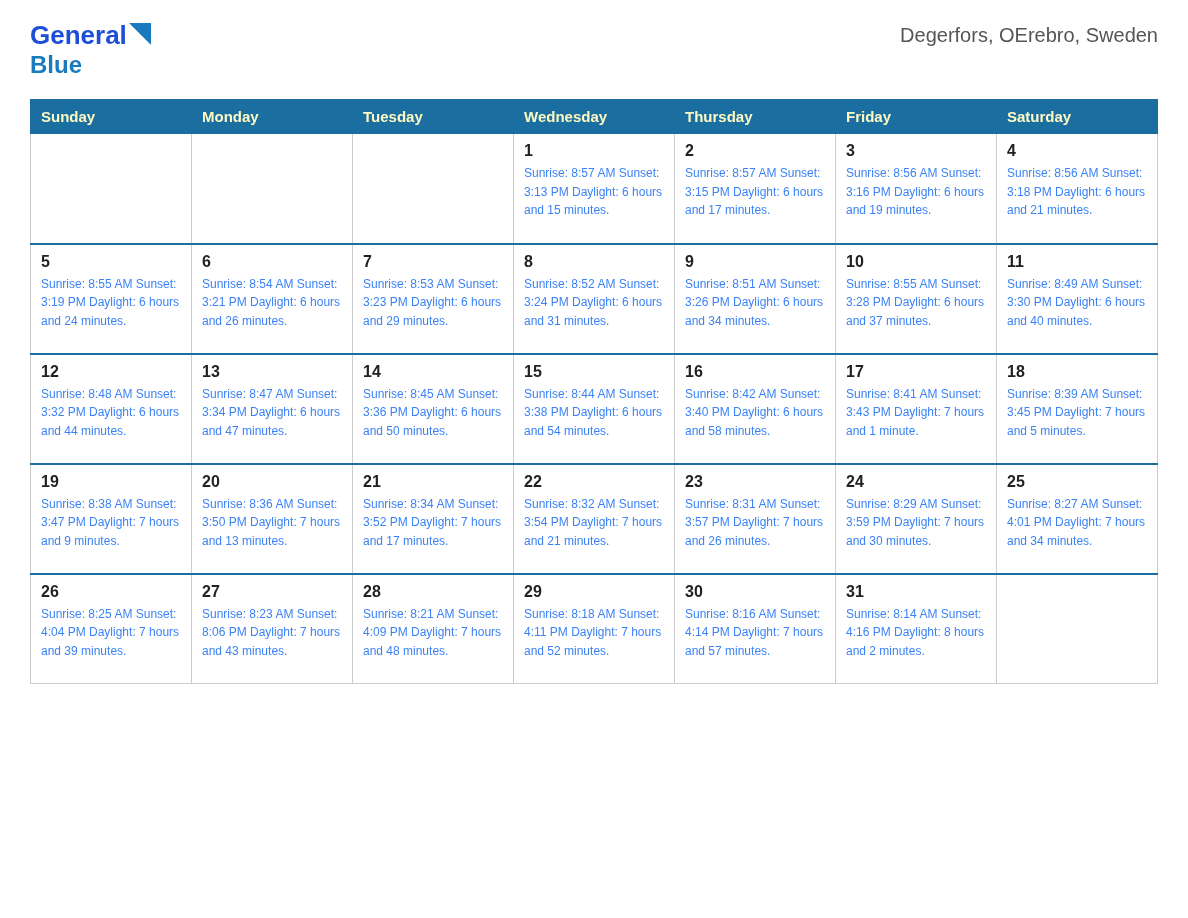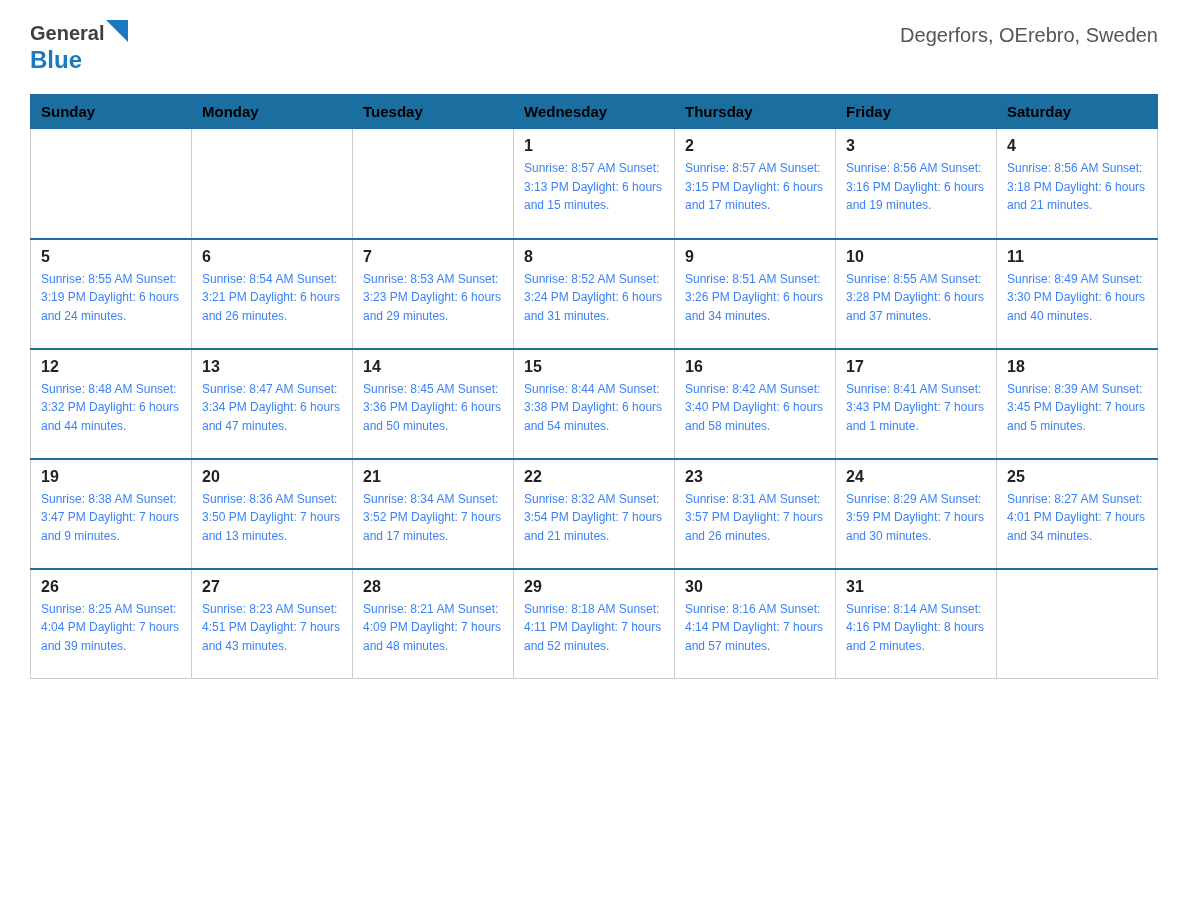--- a/index.html
+++ b/index.html
@@ -15,23 +15,23 @@
       justify-content: space-between;
       align-items: flex-start;
       margin-bottom: 20px;
     }
     .logo {
       display: flex;
       align-items: center;
       gap: 6px;
     }
     .logo-text-general {
-      font-size: 20px;
-      font-weight: bold;
-      color: #404040;
+      font-size: 26px;
+      font-weight: bold;
+      color: #1d4ed8;
     }
     .logo-text-blue {
       font-size: 24px;
       font-weight: bold;
       color: #1a7abf;
     }
     .logo-block {
       display: flex;
       flex-direction: column;
     }
@@ -53,21 +53,21 @@
       color: #555;
       margin-top: 4px;
     }
     table {
       width: 100%;
       border-collapse: collapse;
       table-layout: fixed;
     }
     thead tr th {
       background-color: #1a6fa0;
-      color: #000000;
+      color: #fef9c3;
       font-size: 15px;
       font-weight: bold;
       padding: 8px 10px;
       text-align: left;
       border: 1px solid #1a6fa0;
     }
     tbody tr td {
       vertical-align: top;
       padding: 8px 10px;
       border: 1px solid #cccccc;
@@ -323,21 +323,21 @@
         <td>
           <span class="day-number">26</span>
           <div class="day-info">Sunrise: 8:25 AM
 Sunset: 4:04 PM
 Daylight: 7 hours
 and 39 minutes.</div>
         </td>
         <td>
           <span class="day-number">27</span>
           <div class="day-info">Sunrise: 8:23 AM
-Sunset: 4:51 PM
+Sunset: 8:06 PM
 Daylight: 7 hours
 and 43 minutes.</div>
         </td>
         <td>
           <span class="day-number">28</span>
           <div class="day-info">Sunrise: 8:21 AM
 Sunset: 4:09 PM
 Daylight: 7 hours
 and 48 minutes.</div>
         </td>

